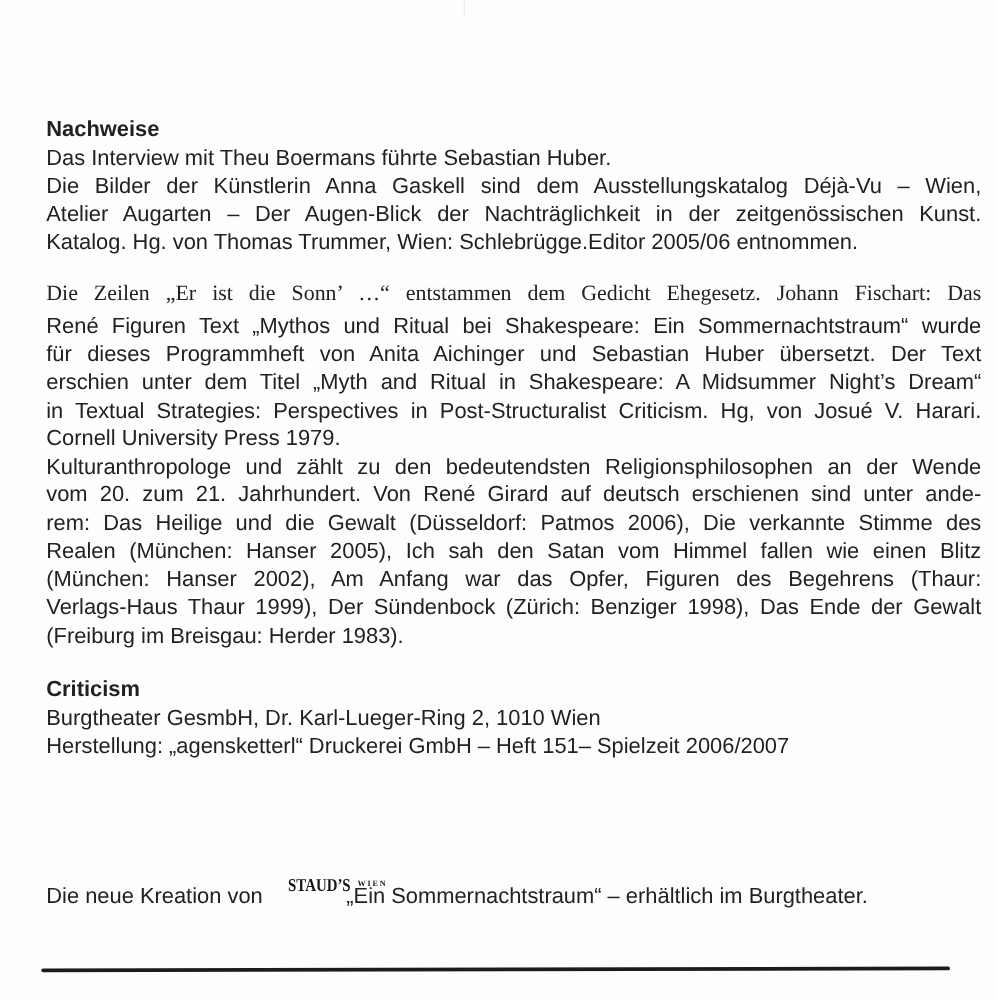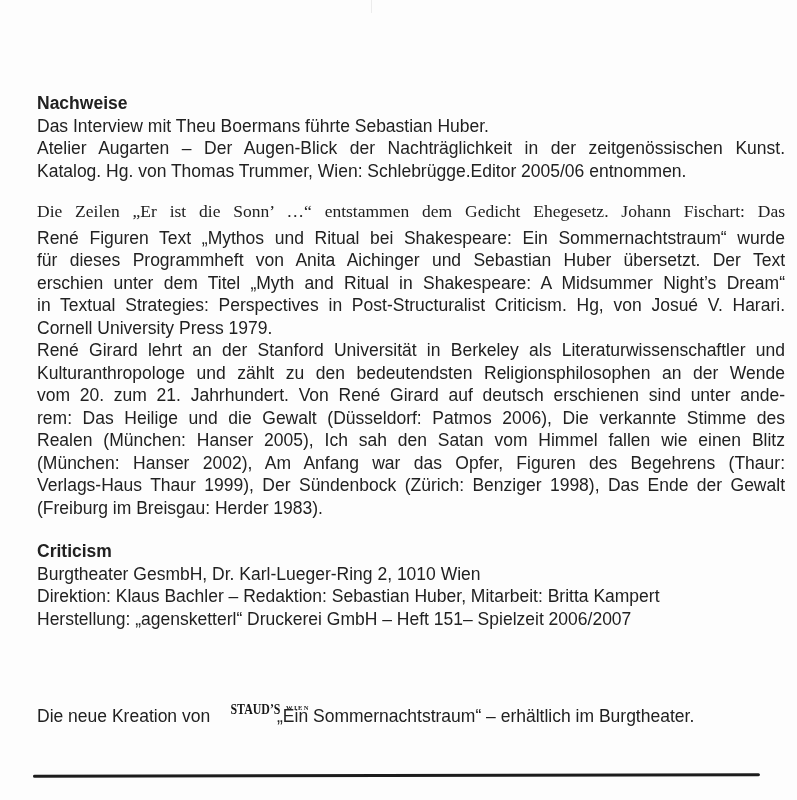--- a/index.html
+++ b/index.html
@@ -59,48 +59,47 @@
 
 <div class="sheet">
   <div class="scan-artifact"></div>
 
   <div class="content">
 
     <div class="ln heading">Nachweise</div>
 
     <div id="para1">
       <div class="ln">Das Interview mit Theu Boermans führte Sebastian Huber.</div>
+      <div class="ln j">Die Bilder der Künstlerin Anna Gaskell sind dem Ausstellungskatalog Déjà-Vu – Wien,</div>
       <div class="ln j">Atelier Augarten – Der Augen-Blick der Nachträglichkeit in der zeitgenössischen Kunst.</div>
       <div class="ln">Katalog. Hg. von Thomas Trummer, Wien: Schlebrügge.Editor 2005/06 entnommen.</div>
     </div>
 
     <div id="para2">
       <div class="ln j">Die Zeilen „Er ist die Sonn’ …“ entstammen dem Gedicht Ehegesetz. Johann Fischart: Das</div>
     </div>
 
     <div id="para3">
       <div class="ln j">René Figuren Text „Mythos und Ritual bei Shakespeare: Ein Sommernachtstraum“ wurde</div>
       <div class="ln j">für dieses Programmheft von Anita Aichinger und Sebastian Huber übersetzt. Der Text</div>
       <div class="ln j">erschien unter dem Titel „Myth and Ritual in Shakespeare: A Midsummer Night’s Dream“</div>
       <div class="ln j">in Textual Strategies: Perspectives in Post-Structuralist Criticism. Hg, von Josué V. Harari.</div>
       <div class="ln">Cornell University Press 1979.</div>
-      <div class="ln j">René Girard lehrt an der Stanford Universität in Berkeley als Literaturwissenschaftler und</div>
       <div class="ln j">Kulturanthropologe und zählt zu den bedeutendsten Religionsphilosophen an der Wende</div>
       <div class="ln j">vom 20. zum 21. Jahrhundert. Von René Girard auf deutsch erschienen sind unter ande-</div>
       <div class="ln j">rem: Das Heilige und die Gewalt (Düsseldorf: Patmos 2006), Die verkannte Stimme des</div>
       <div class="ln j">Realen (München: Hanser 2005), Ich sah den Satan vom Himmel fallen wie einen Blitz</div>
       <div class="ln j">(München: Hanser 2002), Am Anfang war das Opfer, Figuren des Begehrens (Thaur:</div>
       <div class="ln j">Verlags-Haus Thaur 1999), Der Sündenbock (Zürich: Benziger 1998), Das Ende der Gewalt</div>
       <div class="ln">(Freiburg im Breisgau: Herder 1983).</div>
     </div>
 
     <div id="impressum">
       <div class="ln heading">Criticism</div>
       <div class="ln">Burgtheater GesmbH, Dr. Karl-Lueger-Ring 2, 1010 Wien</div>
-      <div class="ln">Direktion: Klaus Bachler – Redaktion: Sebastian Huber, Mitarbeit: Britta Kampert</div>
       <div class="ln">Herstellung: „agensketterl“ Druckerei GmbH – Heft 151– Spielzeit 2006/2007</div>
     </div>
   </div>
 
   <span class="footer-text" id="footer-left">Die neue Kreation von</span>
 
   <div class="logo">
     <svg class="logo-oval" width="28" height="48" viewBox="0 0 56 94" aria-hidden="true">
       <ellipse cx="28" cy="47" rx="25" ry="44" fill="none" stroke="#141414" stroke-width="3"></ellipse>
       <path d="M12,11 Q20,2 29,10 Q20,7 12,11 Z" fill="#141414"></path>

